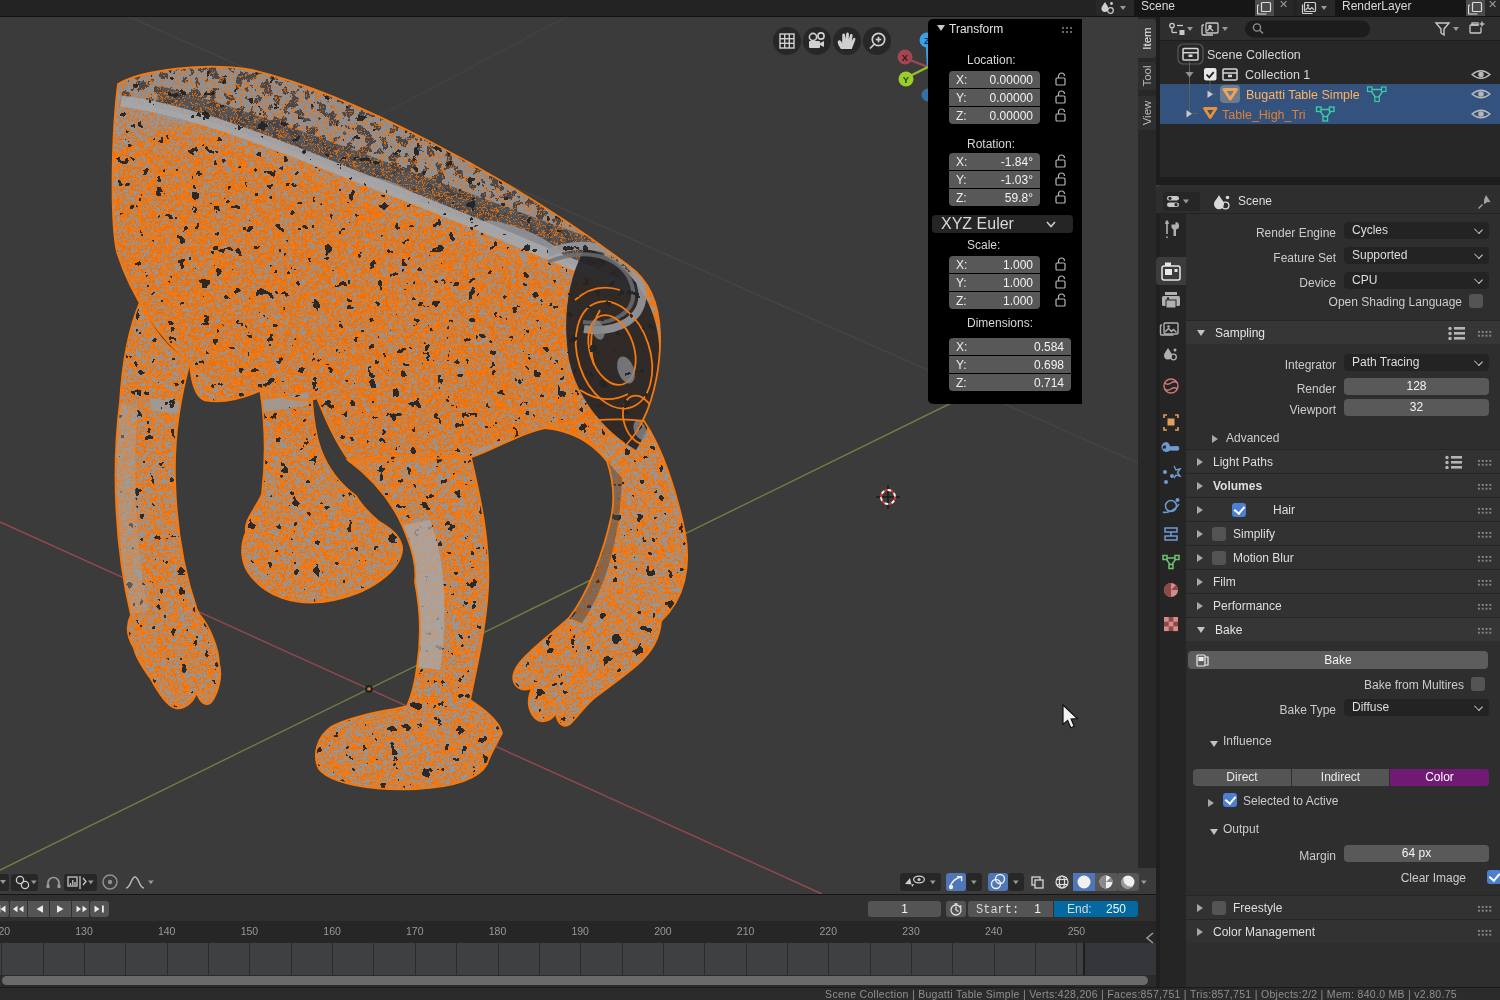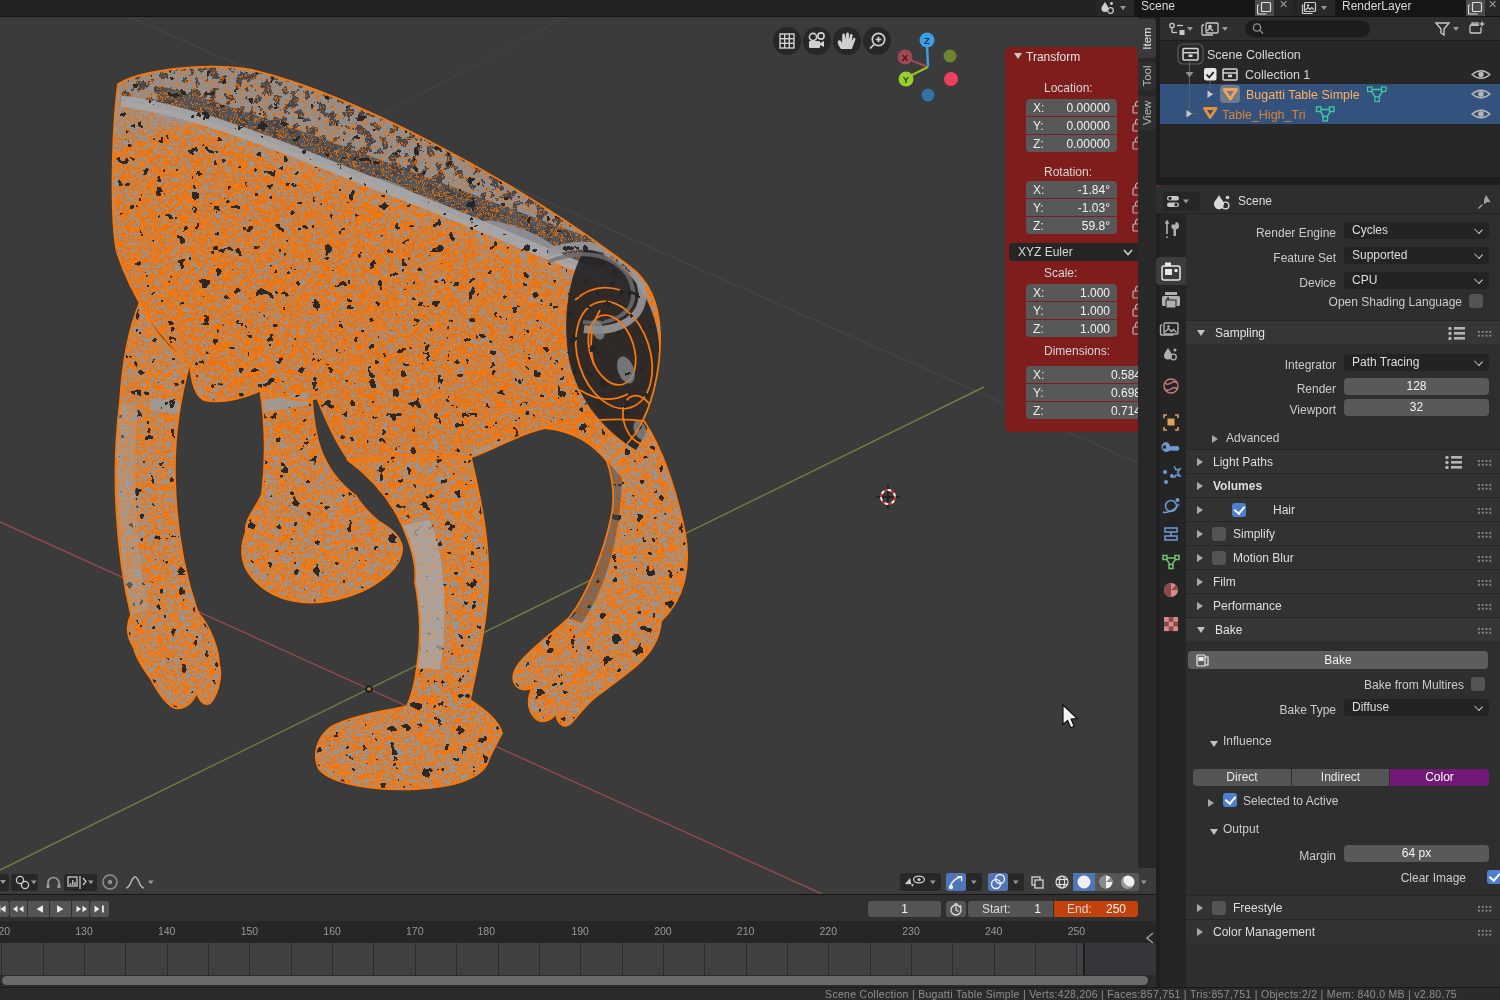--- a/index.html
+++ b/index.html
@@ -4,21 +4,21 @@
 <style>
   * { margin:0; padding:0; box-sizing:border-box; }
   html,body { width:1500px; height:1000px; overflow:hidden; background:#3b3b3b;
     font-family:"Liberation Sans", sans-serif; }
   .abs { position:absolute; }
   #page { position:relative; width:1500px; height:1000px; }
   .nf { width:91px; height:17px; background:#585858; margin-bottom:1px; color:#f1f1f1;
         display:flex; justify-content:space-between; align-items:center; padding:0 7px; font-size:12px; }
   .nf span { color:#ededed; } .nf b { font-weight:normal; }
   .nf.wide { width:122px; }
-  .dd { height:18px; background:#252525; border-radius:4px; color:#d9d9d9; font-size:12px;
+  .dd { height:18px; background:#252525; border-radius:4px; color:#d9d9d9; font-size:16px;
         line-height:18px; padding-left:9px; }
   .plbl { color:#cbcbcb; font-size:12px; white-space:nowrap; }
   .pdd { width:145px; height:17px; background:#232323; border-radius:4px; color:#dedede;
          line-height:17px; padding-left:8px; }
   .pdd::after { content:""; position:absolute; right:7px; top:6px; width:6px; height:6px;
          border-right:1.6px solid #cfcfcf; border-bottom:1.6px solid #cfcfcf; transform:rotate(45deg) scale(1,0.8); margin-top:-2px; }
   .pnum { width:145px; height:17px; background:#595959; border-radius:4px; color:#f4f4f4;
          line-height:17px; text-align:center; }
   .cb { width:14px; height:14px; background:#545454; border-radius:3px; display:inline-block; }
   .cbc { width:14px; height:14px; background:#4d7fd0; border-radius:3px; display:inline-block; position:relative; }
@@ -358,21 +358,21 @@
           <path d="M 1141,880.5 l 2.8,3.8 l 2.8,-3.8 z" fill="#989898"></path>
         </g>
       </g>
 
       <g transform="translate(1063,705)">
         <path d="M 0,0 L 0,19.5 L 4.6,15.4 L 7.8,22.8 L 11.2,21.3 L 8.1,14.1 L 14.3,13.6 Z" fill="#f2f2f2" stroke="#111111" stroke-width="1.2"></path>
       </g>
     </svg>
   </div>
 
-  <div class="abs" id="npanel" style="left:1005px;top:19px;width:154px;height:385px;background:#7f1d1d;border-radius:5px 0 0 5px;font-size:12px;color:#d6d6d6;margin-top:28px;">
+  <div class="abs" id="npanel" style="left:928px;top:19px;width:154px;height:385px;background:#000000;border-radius:5px 0 0 5px;font-size:12px;color:#d6d6d6;">
 
     <div class="abs" style="left:9px;top:6px;width:0;height:0;border-left:4.5px solid transparent;border-right:4.5px solid transparent;border-top:6px solid #c7c7c7;"></div>
     <div class="abs" style="left:21px;top:3px;color:#e3e3e3;">Transform</div>
     <svg class="abs" style="left:133px;top:7px;" width="14" height="8">
         <g fill="#8a8a8a">
           <circle cx="2" cy="2" r="1"></circle>
           <circle cx="6" cy="2" r="1"></circle>
           <circle cx="10" cy="2" r="1"></circle>
           <circle cx="2" cy="6" r="1"></circle>
           <circle cx="6" cy="6" r="1"></circle>
@@ -845,35 +845,35 @@
     <div class="abs" style="left:868px;top:6px;width:73px;height:16px;background:#545454;border-radius:3px;color:#f2f2f2;text-align:center;line-height:16px;font-size:12px;">1</div>
     <div class="abs" style="left:946px;top:6px;width:20px;height:16px;background:#545454;border-radius:3px;"></div>
     <svg class="abs" style="left:949px;top:8px;" width="14" height="13">
       <circle cx="7" cy="7" r="5" fill="none" stroke="#e0e0e0" stroke-width="1.3"></circle>
       <line x1="7" y1="7" x2="7" y2="3.5" stroke="#e0e0e0" stroke-width="1.3"></line>
       <line x1="7" y1="7" x2="9.5" y2="8.5" stroke="#e0e0e0" stroke-width="1.3"></line>
       <line x1="5.5" y1="1" x2="8.5" y2="1" stroke="#e0e0e0" stroke-width="1.6"></line>
       <line x1="11" y1="2.5" x2="12.5" y2="4" stroke="#e0e0e0" stroke-width="1.3"></line>
     </svg>
     <div class="abs" style="left:968px;top:6px;width:85px;height:16px;background:#545454;border-radius:3px 0 0 3px;font-size:12px;line-height:16px;">
-      <span style="color:#d8d8d8;margin-left:14px;">Start:</span><span style="color:#f2f2f2;float:right;margin-right:12px;">1</span>
+      <span style="color:#d8d8d8;margin-left:8px;font-family:Liberation Mono, monospace;">Start:</span><span style="color:#f2f2f2;float:right;margin-right:12px;">1</span>
     </div>
-    <div class="abs" style="left:1054px;top:6px;width:84px;height:16px;background:#c2410c;border-radius:0 3px 3px 0;font-size:12px;line-height:16px;">
+    <div class="abs" style="left:1054px;top:6px;width:84px;height:16px;background:#0369a1;border-radius:0 3px 3px 0;font-size:12px;line-height:16px;">
       <span style="color:#d8d8d8;margin-left:13px;">End:</span><span style="color:#f2f2f2;float:right;margin-right:12px;">250</span>
     </div>
 
     <div class="abs" style="left:0;top:26px;width:1156px;height:22px;background:#262626;"></div>
     <div class="abs" id="ruler" style="left:0;top:26px;width:1156px;height:22px;color:#999999;font-size:10.5px;">
         <div style="position: absolute; top: 4px; width: 40px; text-align: center; left: -18.7px;">120</div>
         <div style="position: absolute; top: 4px; width: 40px; text-align: center; left: 64px;">130</div>
         <div style="position: absolute; top: 4px; width: 40px; text-align: center; left: 146.7px;">140</div>
         <div style="position: absolute; top: 4px; width: 40px; text-align: center; left: 229.4px;">150</div>
         <div style="position: absolute; top: 4px; width: 40px; text-align: center; left: 312.1px;">160</div>
         <div style="position: absolute; top: 4px; width: 40px; text-align: center; left: 394.8px;">170</div>
-        <div style="position: absolute; top: 4px; width: 40px; text-align: left; left: 477.5px;">180</div>
+        <div style="position: absolute; top: 4px; width: 40px; text-align: center; left: 477.5px;">180</div>
         <div style="position: absolute; top: 4px; width: 40px; text-align: center; left: 560.2px;">190</div>
         <div style="position: absolute; top: 4px; width: 40px; text-align: center; left: 642.9px;">200</div>
         <div style="position: absolute; top: 4px; width: 40px; text-align: center; left: 725.6px;">210</div>
         <div style="position: absolute; top: 4px; width: 40px; text-align: center; left: 808.3px;">220</div>
         <div style="position: absolute; top: 4px; width: 40px; text-align: center; left: 891px;">230</div>
         <div style="position: absolute; top: 4px; width: 40px; text-align: center; left: 973.7px;">240</div>
         <div style="position: absolute; top: 4px; width: 40px; text-align: center; left: 1056.4px;">250</div>
       </div>
 
     <div class="abs" id="tbody" style="left:0;top:48px;width:1156px;height:32px;background:#3e4042;">

